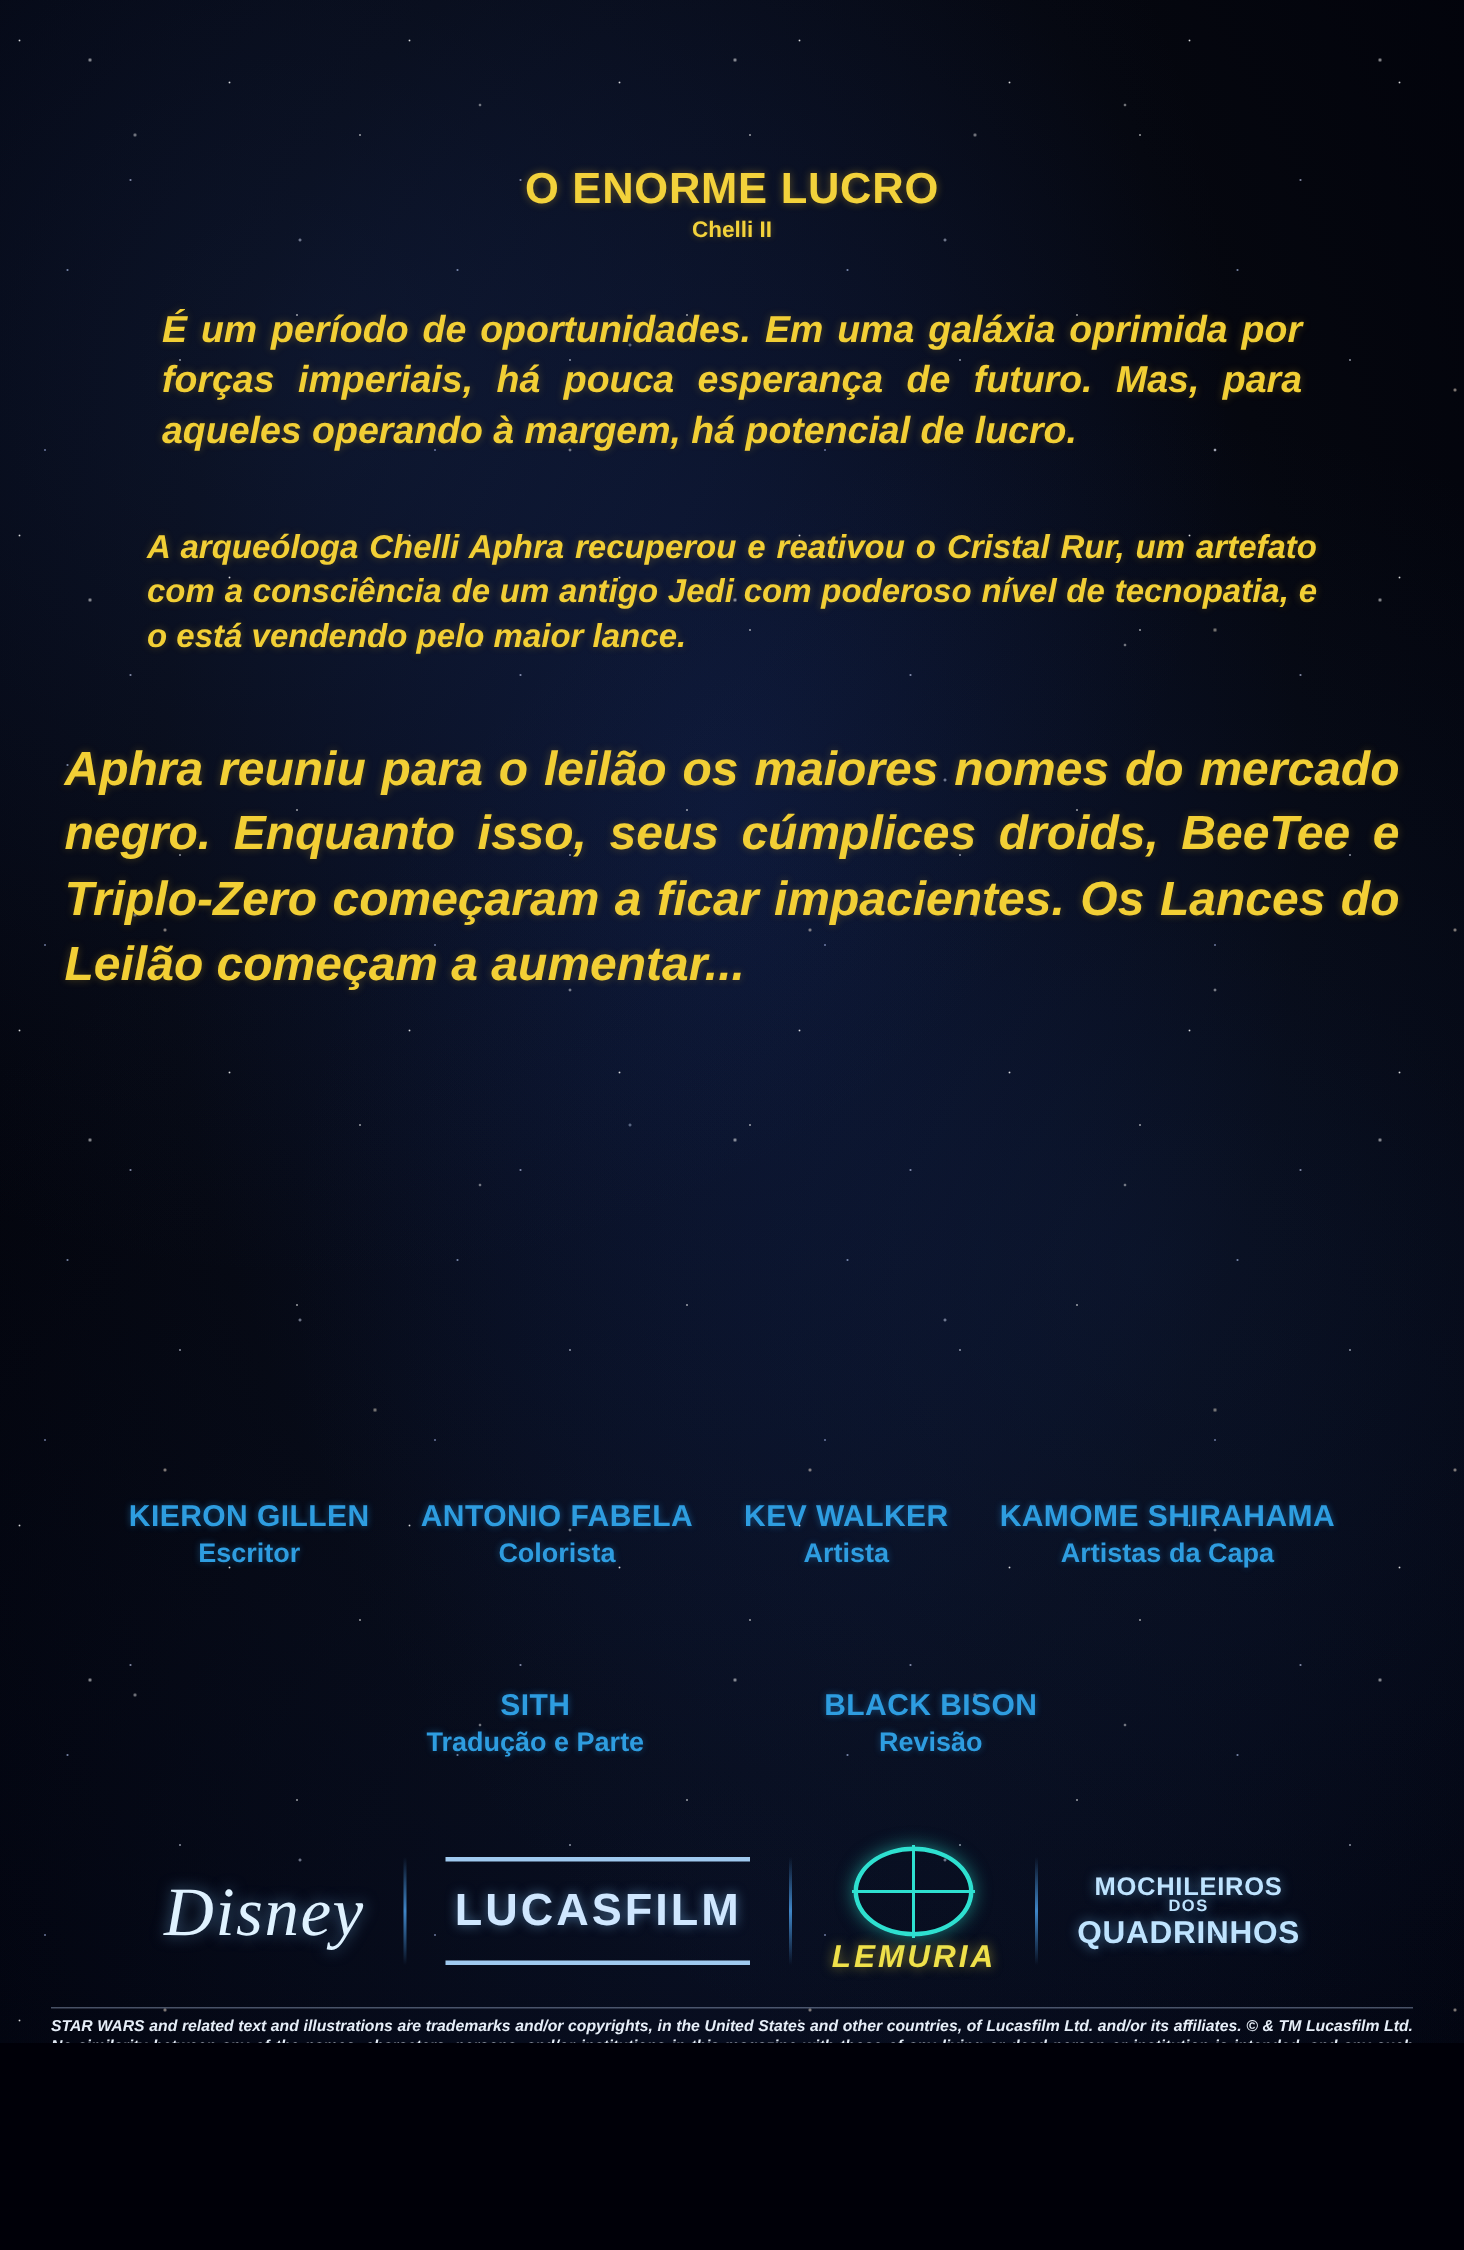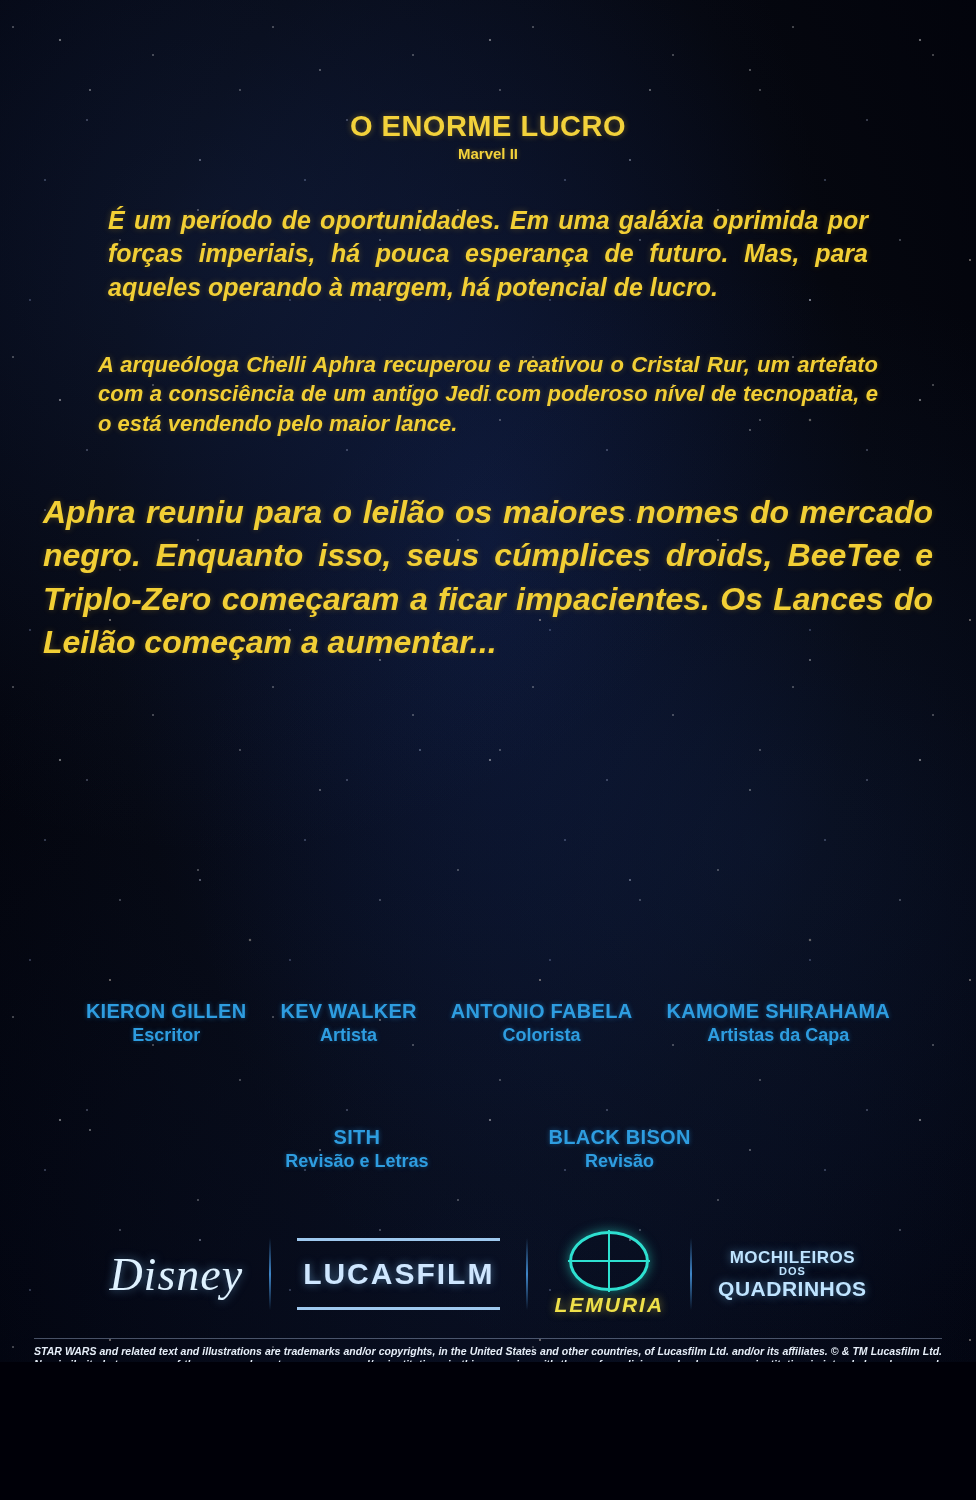--- a/index.html
+++ b/index.html
@@ -266,51 +266,51 @@
 
 <div id="page">
 
   <div class="nebula"></div>
   <div class="stars s1"></div>
   <div class="stars s2"></div>
   <div class="stars s3"></div>
 
   <div class="crawl">
     <div class="title">O ENORME LUCRO</div>
-    <div class="subtitle">Marvel II</div>
+    <div class="subtitle">Chelli II</div>
 
     <div class="para p1">É um período de oportunidades. Em uma galáxia oprimida por forças imperiais, há pouca esperança de futuro. Mas, para aqueles operando à margem, há potencial de lucro.</div>
     <div class="para p2">A arqueóloga Chelli Aphra recuperou e reativou o Cristal Rur, um artefato com a consciência de um antigo Jedi com poderoso nível de tecnopatia, e o está vendendo pelo maior lance.</div>
     <div class="para p3">Aphra reuniu para o leilão os maiores nomes do mercado negro. Enquanto isso, seus cúmplices droids, BeeTee e Triplo-Zero começaram a ficar impacientes. Os Lances do Leilão começam a aumentar...</div>
   </div>
 
   <div class="credits">
     <div class="credit-row first">
       <div class="credit">
         <div class="name">KIERON GILLEN</div>
         <div class="role">Escritor</div>
       </div>
       <div class="credit">
+        <div class="name">ANTONIO FABELA</div>
+        <div class="role">Colorista</div>
+      </div>
+      <div class="credit">
         <div class="name">KEV WALKER</div>
         <div class="role">Artista</div>
       </div>
       <div class="credit">
-        <div class="name">ANTONIO FABELA</div>
-        <div class="role">Colorista</div>
-      </div>
-      <div class="credit">
         <div class="name">KAMOME SHIRAHAMA</div>
         <div class="role">Artistas da Capa</div>
       </div>
     </div>
 
     <div class="credit-row second">
       <div class="credit">
         <div class="name">SITH</div>
-        <div class="role">Revisão e Letras</div>
+        <div class="role">Tradução e Parte</div>
       </div>
       <div class="credit">
         <div class="name">BLACK BISON</div>
         <div class="role">Revisão</div>
       </div>
     </div>
   </div>
 
   <div class="logos">
     <div class="logo-cell">

